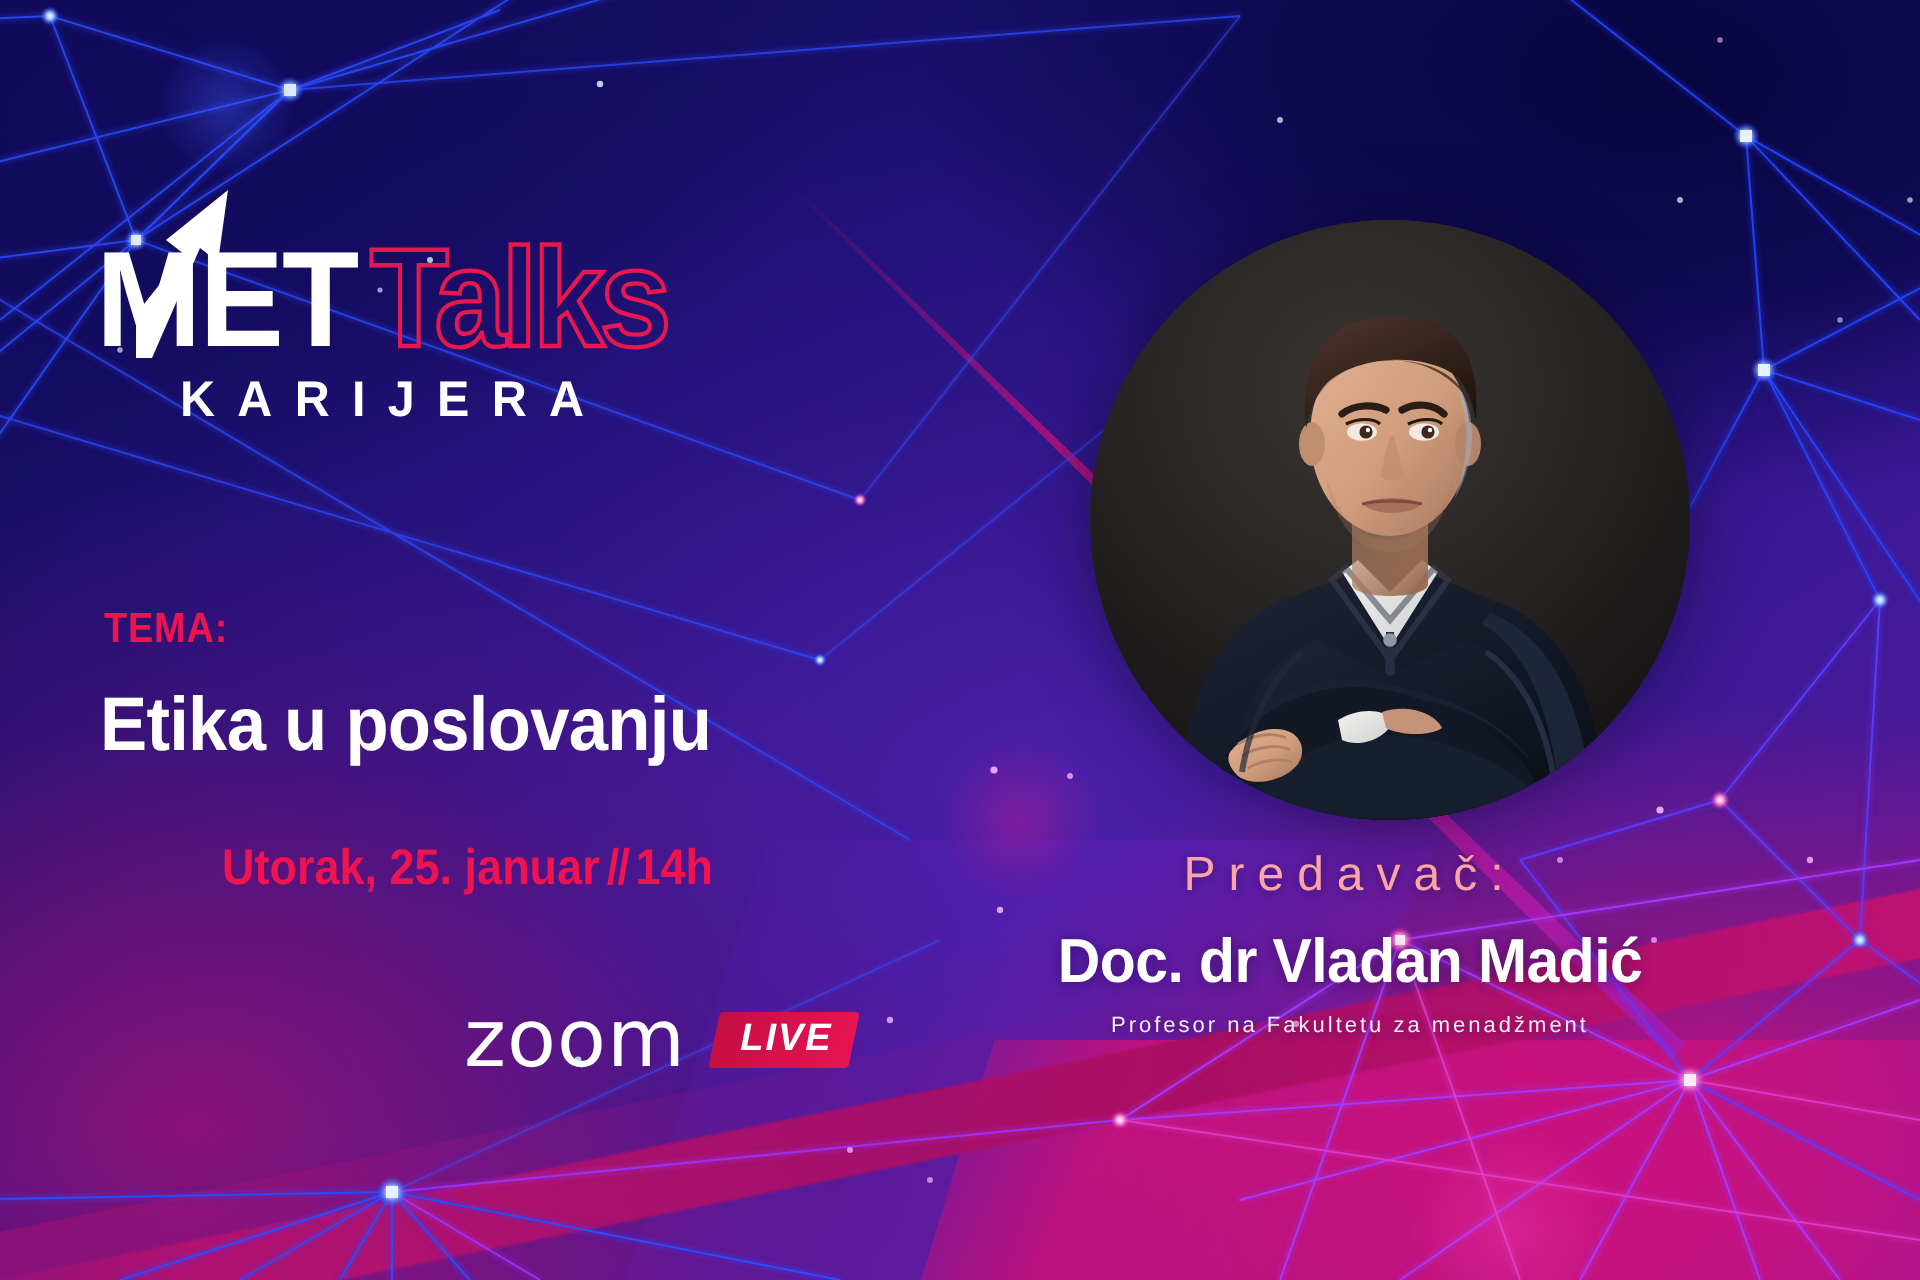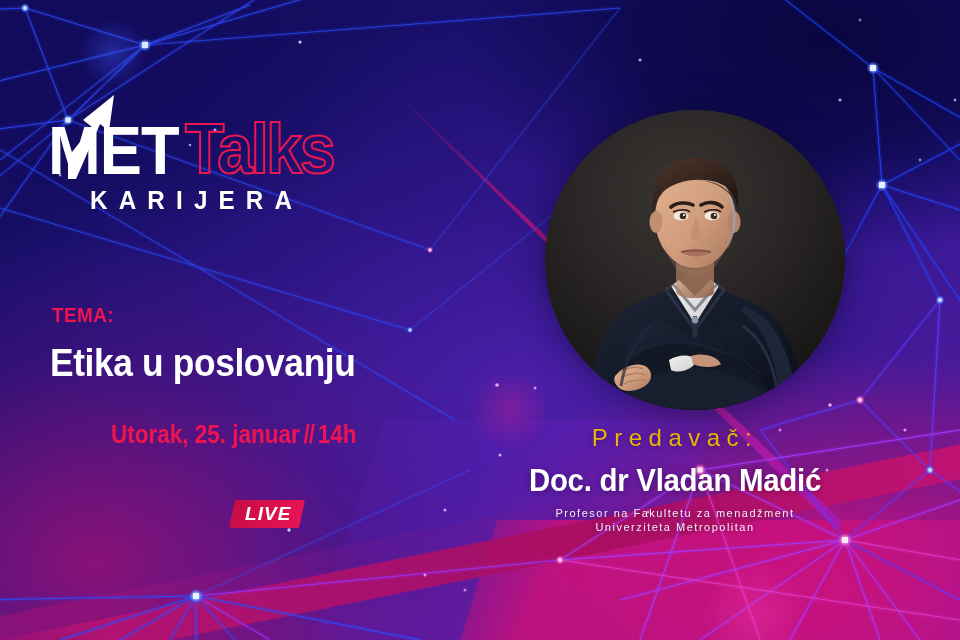--- a/index.html
+++ b/index.html
@@ -219,21 +219,21 @@
   .speaker-block {
     position: absolute;
     left: 460px; top: 424px;
     width: 430px;
     text-align: center;
   }
   .speaker-label {
     font-weight: 400;
     font-size: 24px;
     letter-spacing: 6.5px;
-    color: #eab308;
+    color: #fca5a5;
     text-shadow: 0 1px 6px rgba(24,8,60,0.45);
   }
   .speaker-name {
     margin-top: 11px;
     font-weight: 700;
     font-size: 31px;
     letter-spacing: -0.3px;
     color: #ffffff;
     transform: scaleX(0.95);
     text-shadow: 0 1px 7px rgba(24,8,60,0.45);
@@ -437,20 +437,21 @@
     </div>
 
     <div class="tema-label">TEMA:</div>
     <div class="topic-title">Etika u poslovanju</div>
 
     <div class="datetime">
       <span>Utorak, 25. januar</span><span class="sep">//</span><span>14h</span>
     </div>
 
     <div class="zoom-row">
+      <span class="zoom-word">zoom</span>
       <span class="live-badge"><span>LIVE</span></span>
     </div>
   </div>
 
   <div class="portrait-wrap">
     <svg width="300" height="300" viewBox="0 0 300 300" xmlns="http://www.w3.org/2000/svg">
       <defs>
         <radialGradient id="studio-bg" cx="45%" cy="28%" r="75%">
           <stop offset="0%" stop-color="#393533"></stop>
           <stop offset="45%" stop-color="#2a2726"></stop>
@@ -544,17 +545,16 @@
       <path d="M198,216 C216,228 228,252 232,280" stroke="#2b344c" stroke-width="3" fill="none" opacity="0.8"></path>
       <path d="M106,216 C92,228 80,250 76,276" stroke="#222a3e" stroke-width="3" fill="none" opacity="0.7"></path>
     </svg>
   </div>
 
   <div class="speaker-block">
     <div class="speaker-label">Predavač:</div>
     <div class="speaker-name">Doc. dr Vladan Madić</div>
     <div class="speaker-affil">
       <div>Profesor na Fakultetu za menadžment</div>
-      <div>Univerziteta Metropolitan</div>
     </div>
   </div>
 
 </div>
 
 </body></html>

